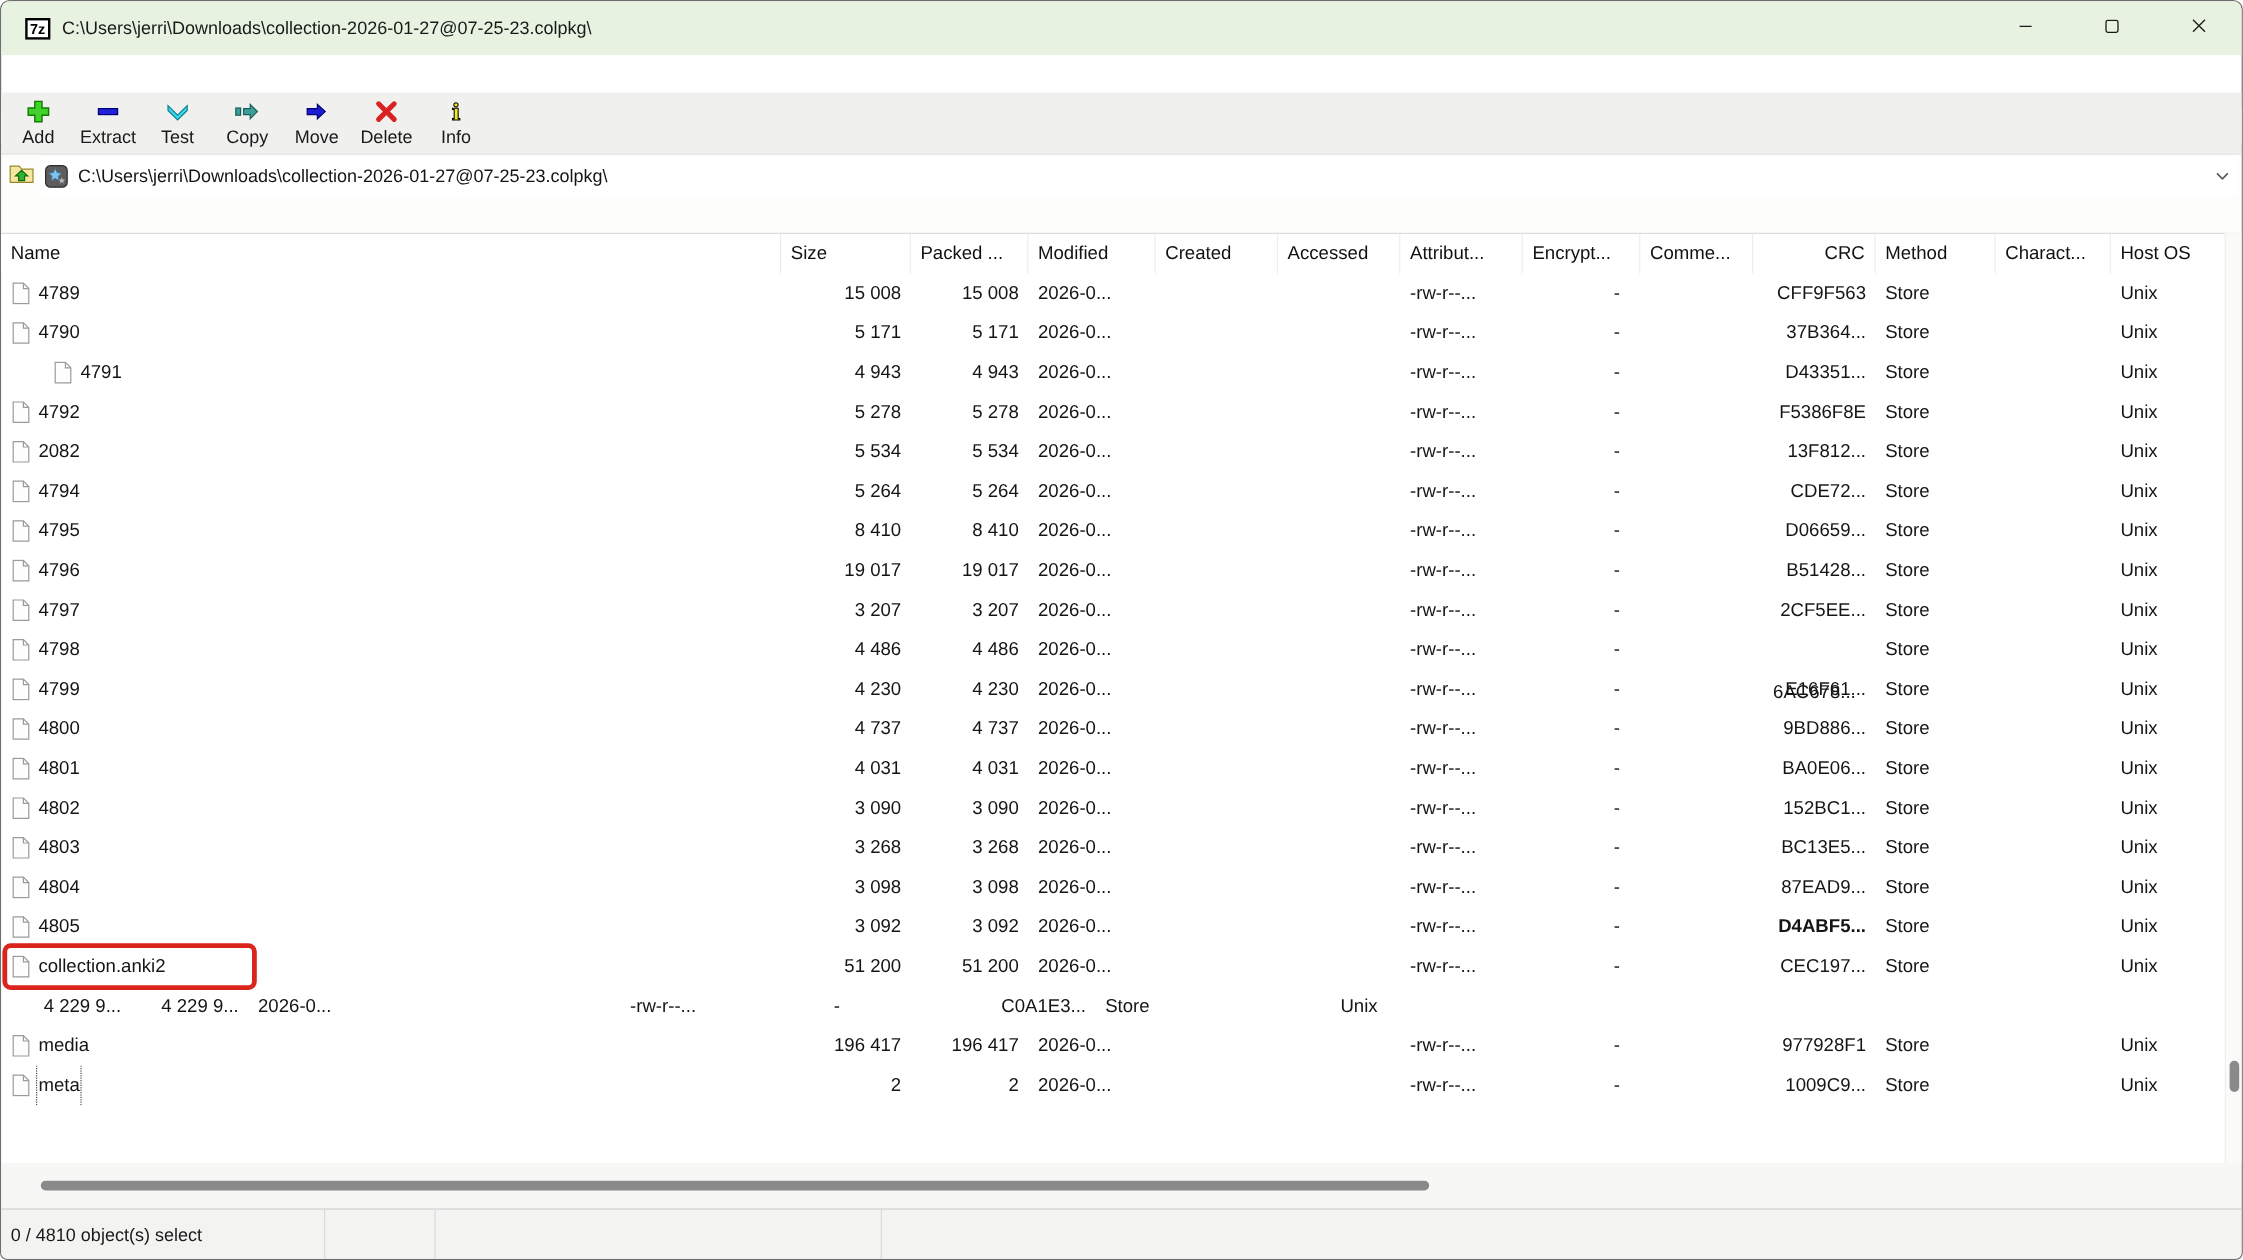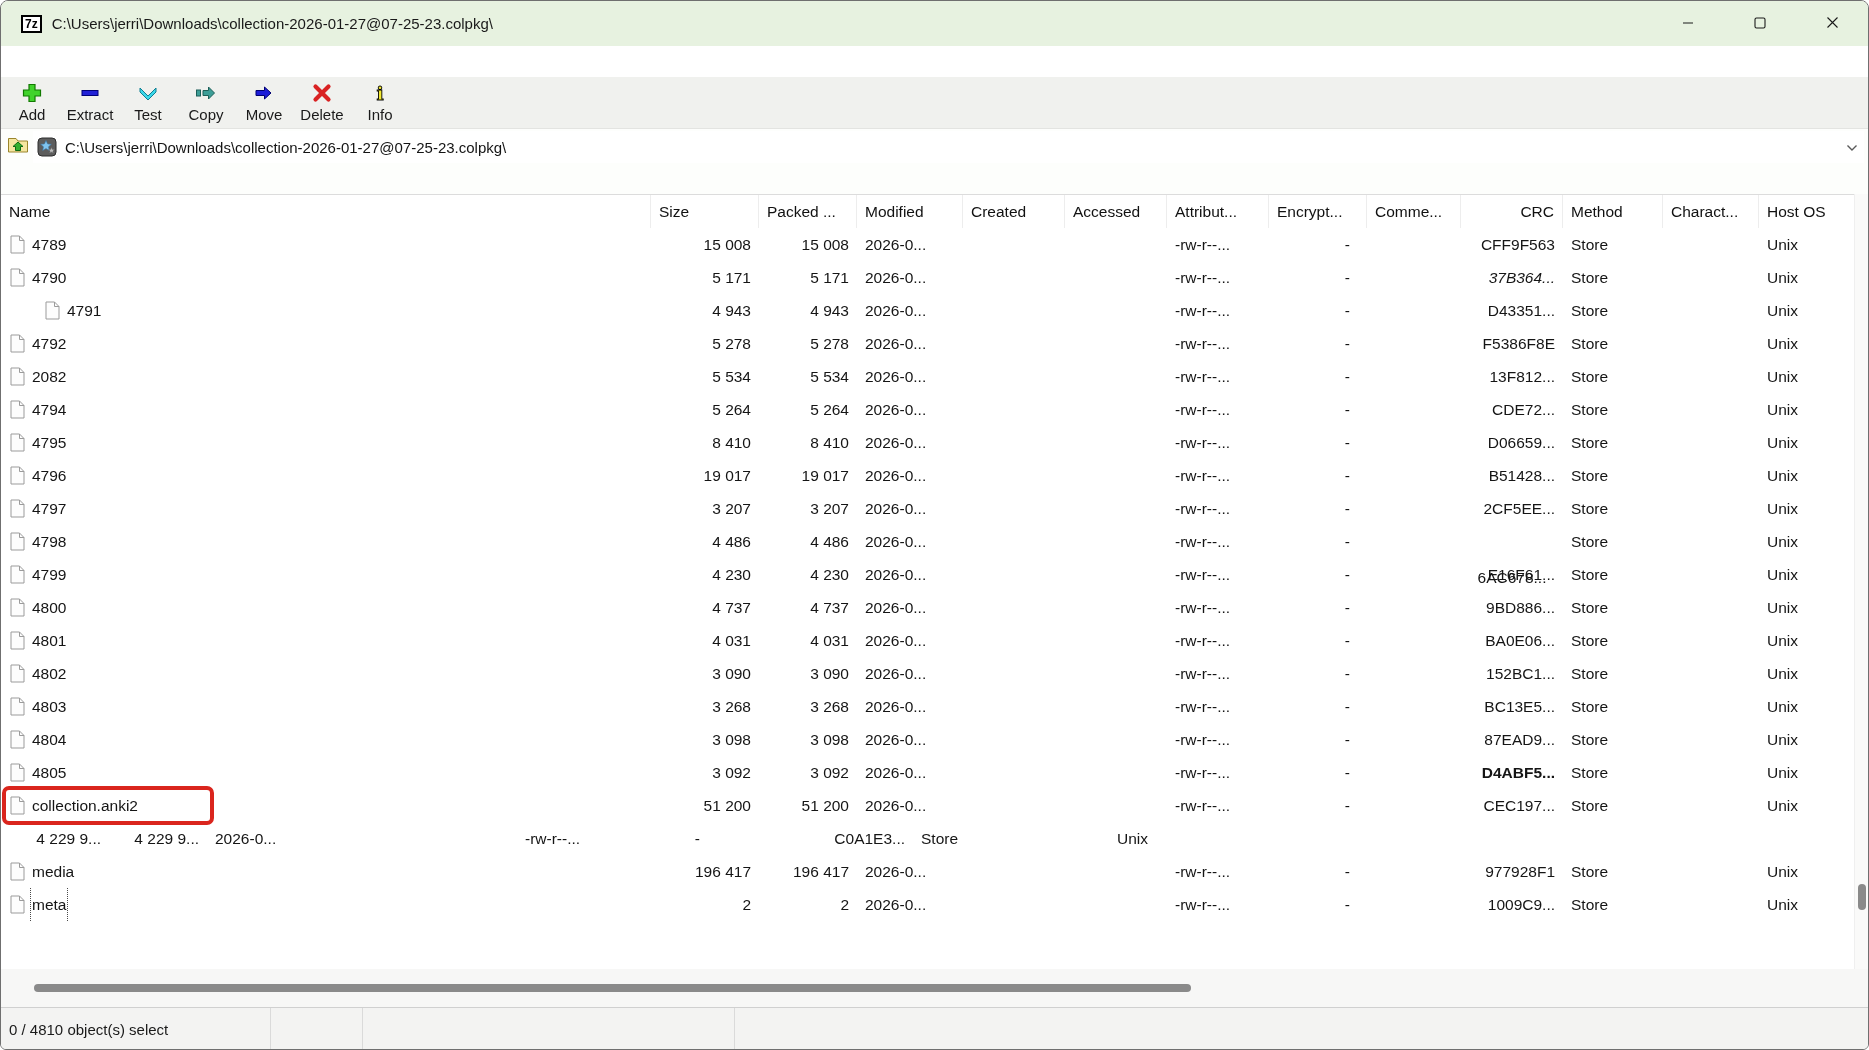--- a/index.html
+++ b/index.html
@@ -232,21 +232,21 @@
             <span class="fname">4790</span>
           </div>
           <div class="cell cell-size" style="width: 108px; text-align: right;">5 171</div>
           <div class="cell cell-packed" style="width: 98px; text-align: right;">5 171</div>
           <div class="cell cell-modified" style="width: 106px; text-align: left;">2026-0...</div>
           <div class="cell cell-created" style="width: 102px; text-align: left;"></div>
           <div class="cell cell-accessed" style="width: 102px; text-align: left;"></div>
           <div class="cell cell-attributes" style="width: 102px; text-align: left;">-rw-r--...</div>
           <div class="cell cell-encrypted" style="width: 98px; text-align: right;">-</div>
           <div class="cell cell-comment" style="width: 94px; text-align: left;"></div>
-          <div class="cell cell-crc" style="width: 102px; text-align: right; font-style: italic;">37B364...</div>
+          <div class="cell cell-crc" style="width: 102px; text-align: right;">37B364...</div>
           <div class="cell cell-method" style="width: 100px; text-align: left;">Store</div>
           <div class="cell cell-characteristics" style="width: 96px; text-align: left;"></div>
           <div class="cell cell-host_os" style="width: 97px; text-align: left;">Unix</div>
         </div>
         <div class="row">
           <div class="cell cell-name" style="width: 650px; text-align: center; padding-left: 44px;">
             <span style="display: flex;">
               <svg width="15" height="19" viewBox="0 0 15 19">
                 <path d="M1 1h8.5L14 5.5V18H1z" fill="#fdfdfd" stroke="#9b9b9b"></path>
                 <path d="M9.5 1v4.5H14" fill="none" stroke="#9b9b9b"></path>

